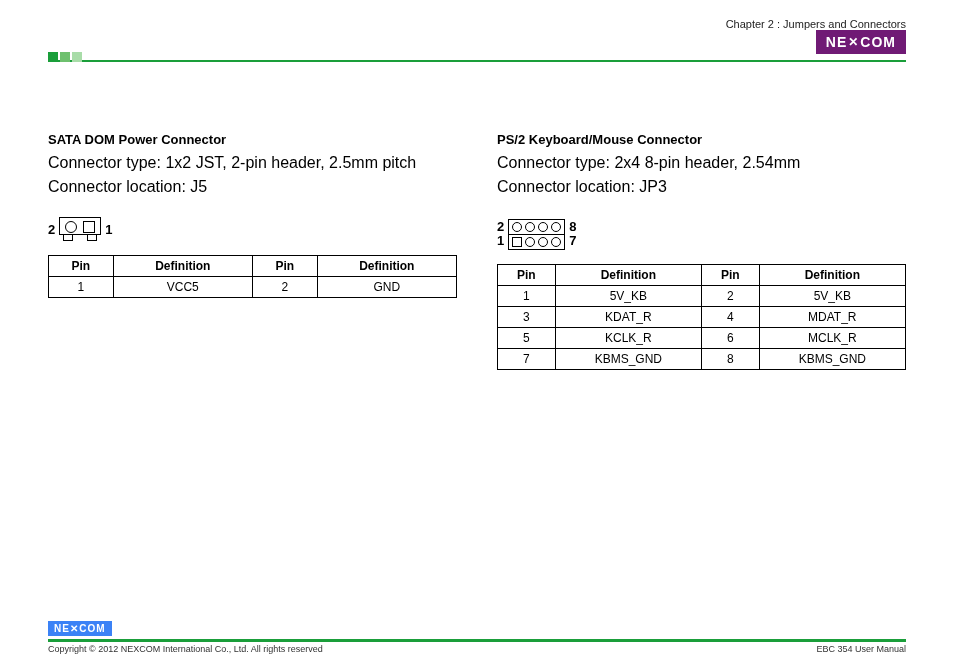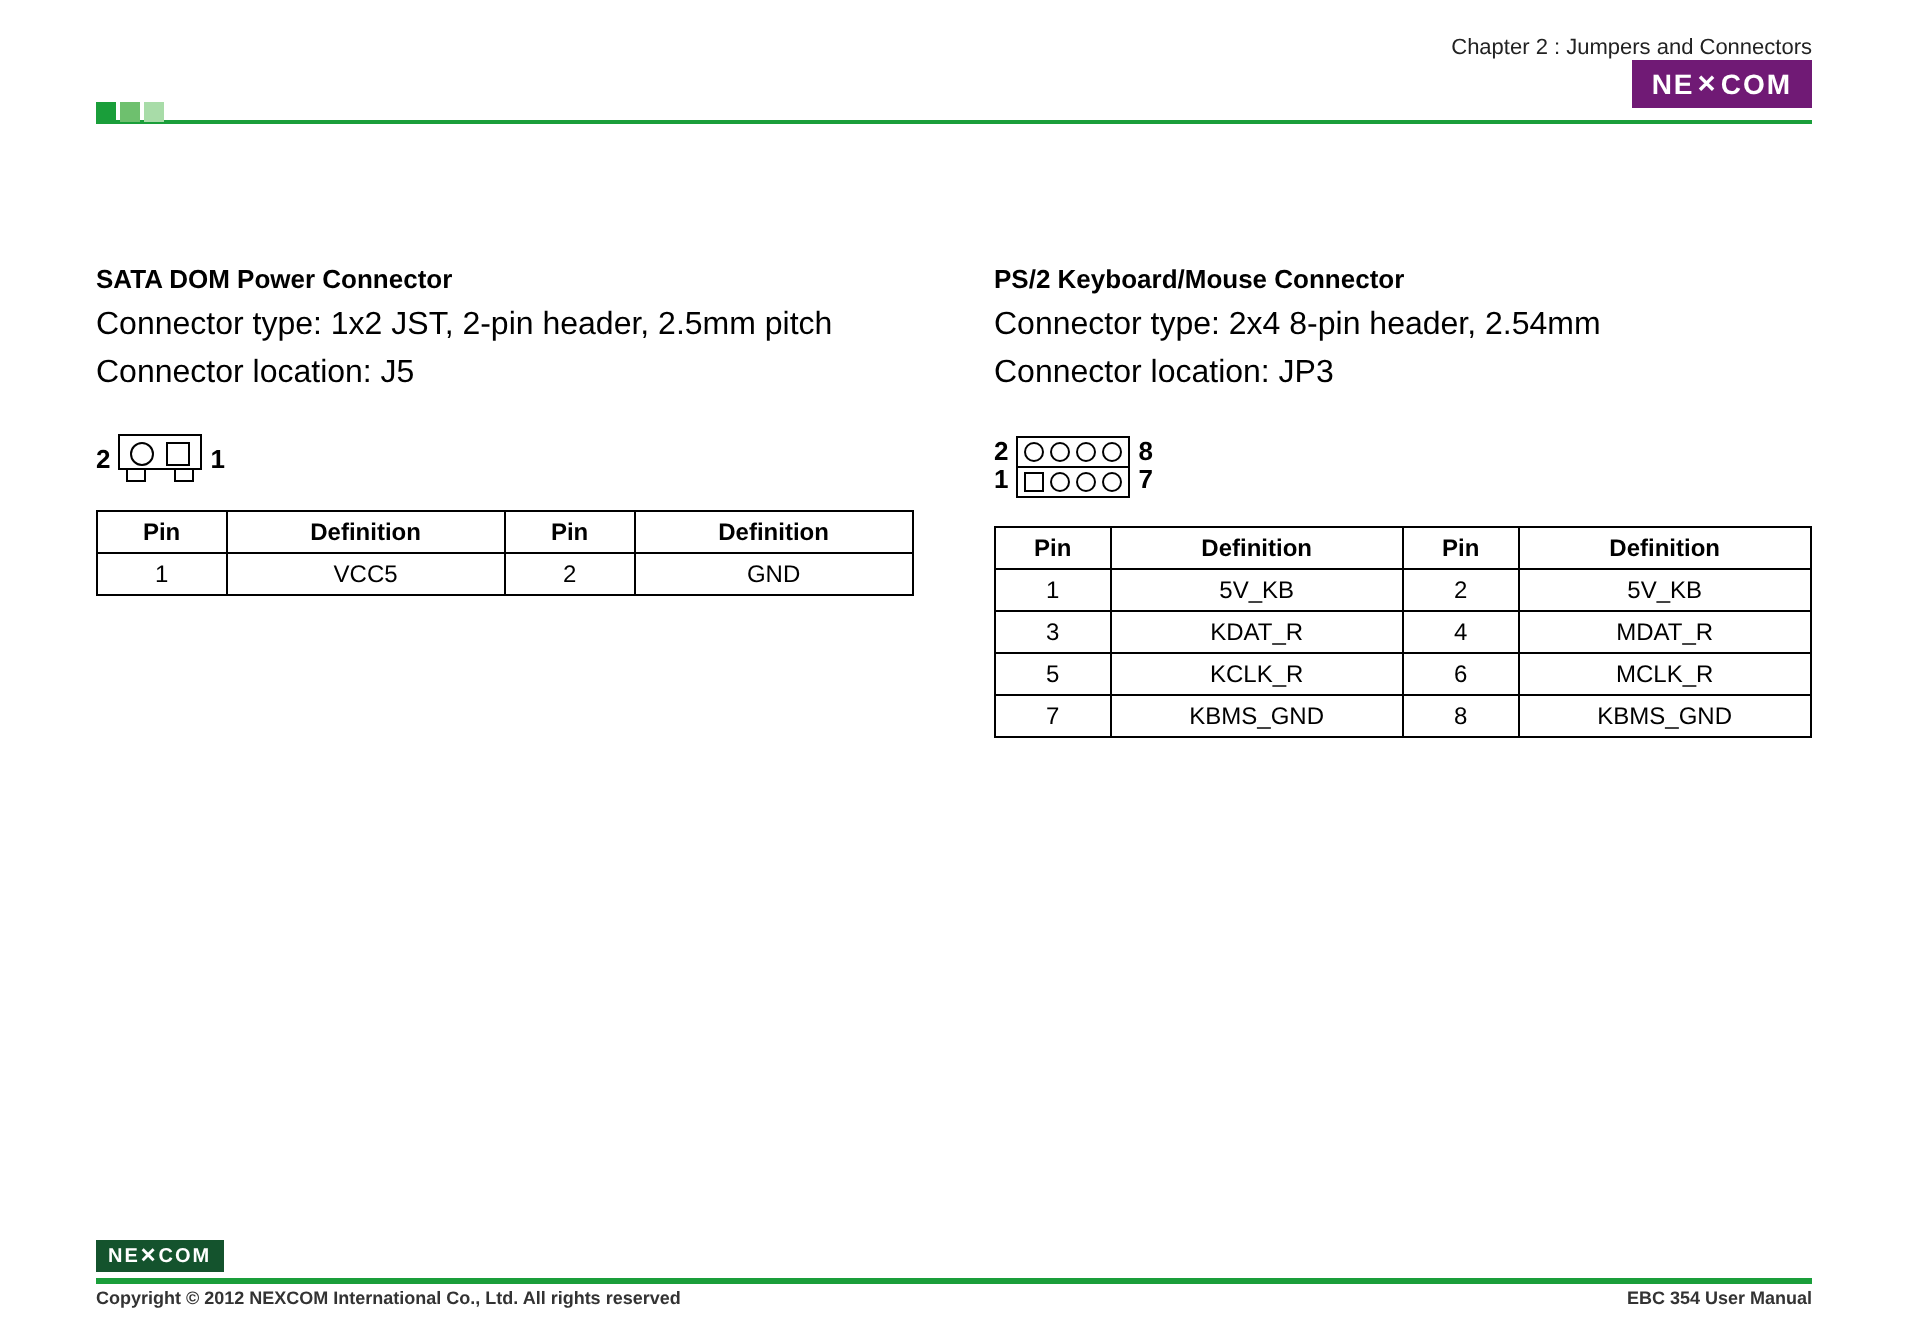--- a/index.html
+++ b/index.html
@@ -142,24 +142,23 @@
     left: 48px;
     right: 48px;
   }
   .footer-bar { height: 3px; background: #1a9e3a; margin-bottom: 2px; }
   .footer-row {
     display: flex;
     justify-content: space-between;
     align-items: flex-start;
     font-size: 9px;
     color: #333;
-    font-weight: bold;
   }
   .footer-logo {
-    background:#14532d;color:#fff;font-weight:bold;font-size:10px;
+    background:#3b82f6;color:#fff;font-weight:bold;font-size:10px;
     padding:2px 6px;letter-spacing:1px;display:inline-block;margin-bottom:3px;
   }
   .page-num { position:absolute; left:50%; transform:translateX(-50%); font-size:10px;margin-top:27px; }
 </style>
 </head>
 <body>
 
 <div class="header">
   <div class="chapter-title">Chapter 2 : Jumpers and Connectors</div>
   <div class="logo-box">NE<span class="x">✕</span>COM</div>

